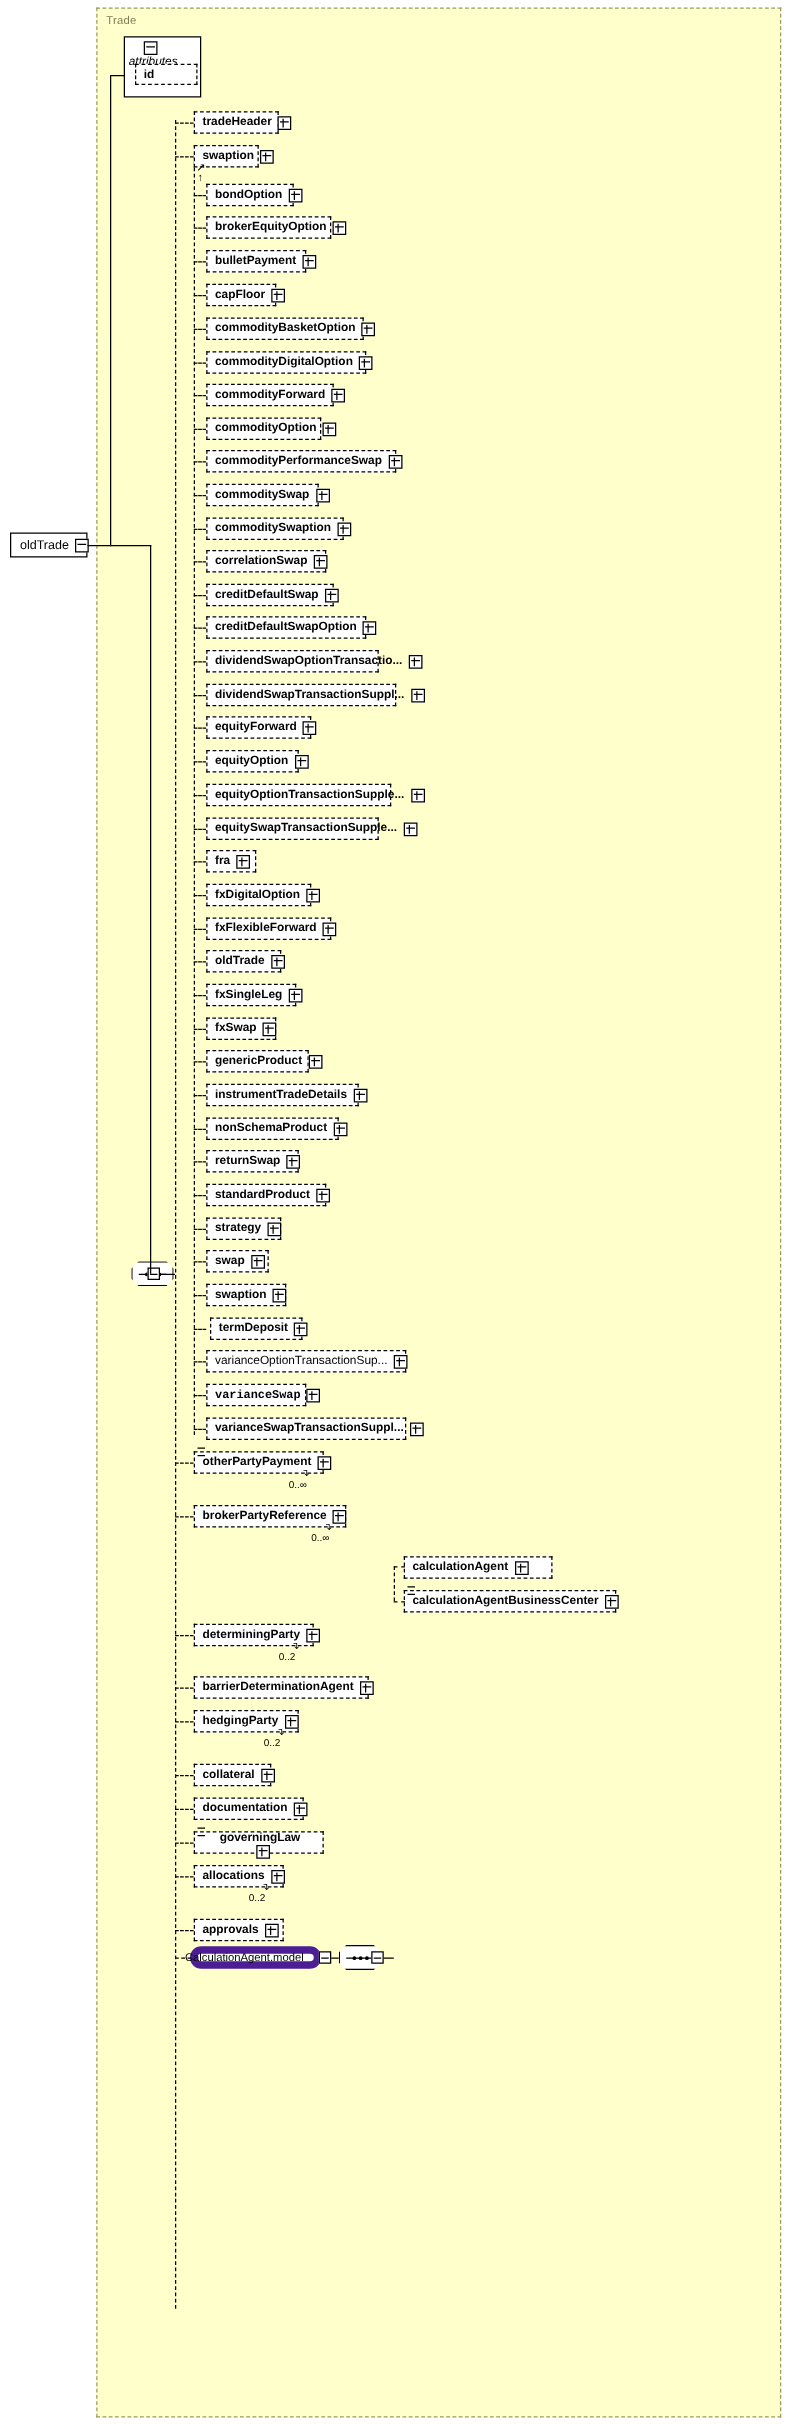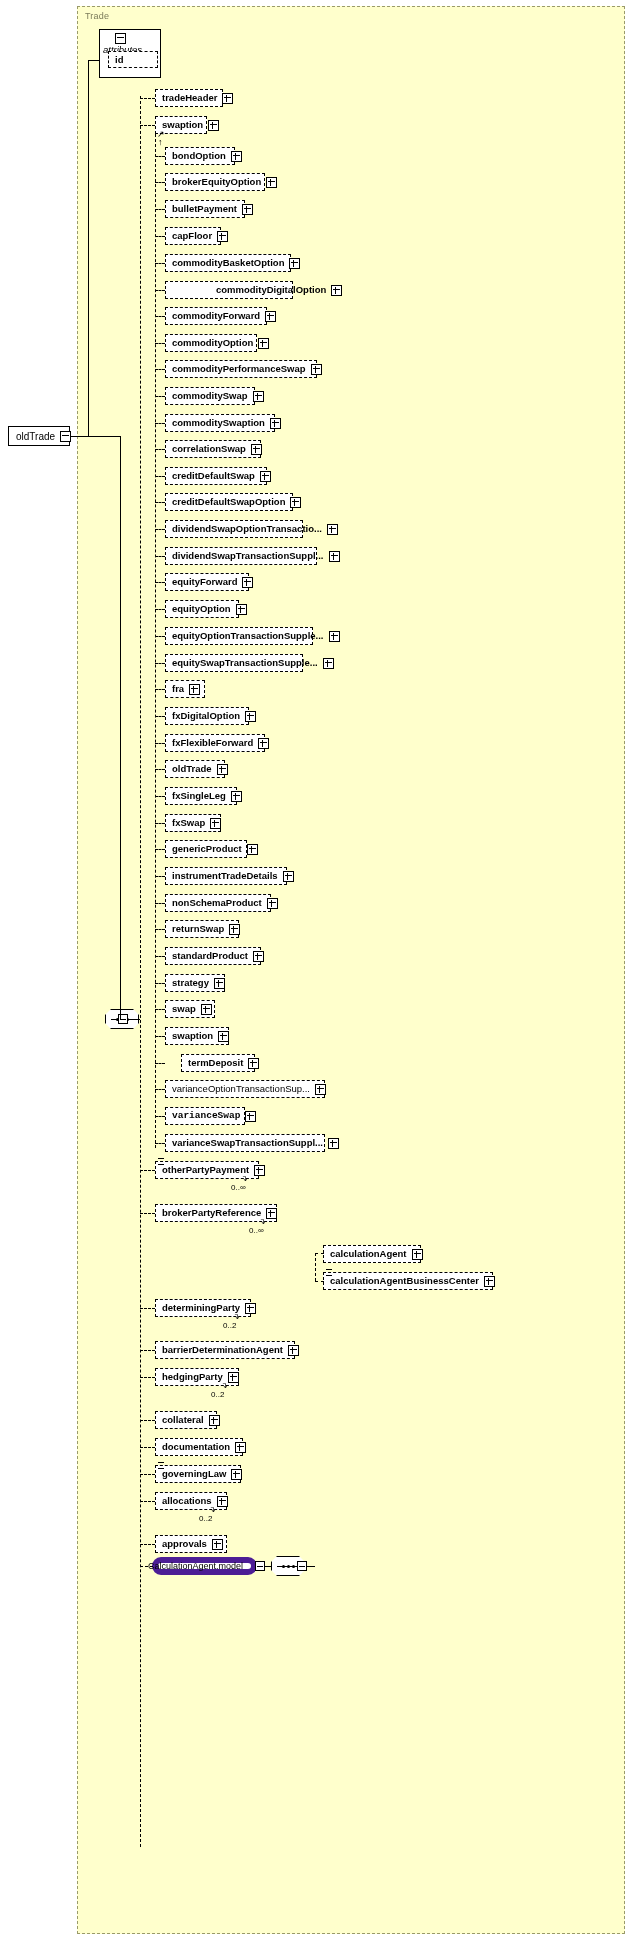--- a/index.html
+++ b/index.html
@@ -258,21 +258,21 @@
       </div>
       <div class="dl h" style="left: 155px; top: 263px; width: 10px;"></div>
       <div class="node dashed" style="left: 165px; top: 254px; width: 126px;">
         <span class="shadow"></span>
         <span class="lbl" style="font-weight: bold;">commodityBasketOption</span>
         <span class="expander plus"></span>
       </div>
       <div class="dl h" style="left: 155px; top: 290px; width: 10px;"></div>
       <div class="node dashed" style="left: 165px; top: 281px; width: 128px;">
         <span class="shadow"></span>
-        <span class="lbl" style="font-weight: bold; margin-left: 44px;">commodityDigitalOption</span>
+        <span class="lbl" style="font-weight: bold;">commodityDigitalOption</span>
         <span class="expander plus"></span>
       </div>
       <div class="dl h" style="left: 155px; top: 316px; width: 10px;"></div>
       <div class="node dashed" style="left: 165px; top: 307px; width: 102px;">
         <span class="shadow"></span>
         <span class="lbl" style="font-weight: bold;">commodityForward</span>
         <span class="expander plus"></span>
       </div>
       <div class="dl h" style="left: 155px; top: 343px; width: 10px;"></div>
       <div class="node dashed" style="left: 165px; top: 334px; width: 92px;">
@@ -430,21 +430,21 @@
         <span class="lbl" style="font-weight: bold;">swap</span>
         <span class="expander plus"></span>
       </div>
       <div class="dl h" style="left: 155px; top: 1036px; width: 10px;"></div>
       <div class="node dashed" style="left: 165px; top: 1027px; width: 64px;">
         <span class="shadow"></span>
         <span class="lbl" style="font-weight: bold;">swaption</span>
         <span class="expander plus"></span>
       </div>
       <div class="dl h" style="left: 155px; top: 1063px; width: 10px;"></div>
-      <div class="node dashed" style="left: 181px; top: 1054px; width: 74px;">
+      <div class="node dashed" style="left: 168px; top: 1054px; width: 74px;">
         <span class="shadow"></span>
         <span class="lbl" style="font-weight: bold;">termDeposit</span>
         <span class="expander plus"></span>
       </div>
       <div class="dl h" style="left: 155px; top: 1089px; width: 10px;"></div>
       <div class="node dashed" style="left: 165px; top: 1080px; width: 160px;">
         <span class="shadow"></span>
         <span class="lbl" style="font-weight: normal;">varianceOptionTransactionSup...</span>
         <span class="expander plus"></span>
       </div>
@@ -505,21 +505,21 @@
         <span class="lbl" style="font-weight: bold;">collateral</span>
         <span class="expander plus"></span>
       </div>
       <div class="dl h" style="left: 140px; top: 1447px; width: 15px;"></div>
       <div class="node dashed" style="left: 155px; top: 1438px; width: 88px;">
         <span class="shadow"></span>
         <span class="lbl" style="font-weight: bold;">documentation</span>
         <span class="expander plus"></span>
       </div>
       <div class="dl h" style="left: 140px; top: 1474px; width: 15px;"></div>
-      <div class="node dashed" style="left: 155px; top: 1465px; width: 86px;">
+      <div class="node dashed" style="left: 155px; top: 1465px; width: 104px; flex-direction: column;">
         <span class="shadow"></span>
         <span class="rep-mark" style="left: 2px; top: -4px;"></span>
         <span class="lbl" style="font-weight: bold;">governingLaw</span>
         <span class="expander plus"></span>
       </div>
       <div class="dl h" style="left: 140px; top: 1501px; width: 15px;"></div>
       <div class="node dashed" style="left: 155px; top: 1492px; width: 72px;">
         <span class="shadow"></span>
         <span class="lbl" style="font-weight: bold;">allocations</span>
         <span class="expander plus"></span>
@@ -549,21 +549,21 @@
     <span class="dots">
         <i></i>
         <i></i>
         <i></i>
       </span>
   </div>
   <div class="edge-exp" style="left:297px; top:1561px;"></div>
   <div class="ln h" style="left:307px; top:1566px; width:8px;"></div>
   <div class="dl v" style="left:315px; top:1253px; height:28px;"></div>
 
-  <div class="node dashed" style="left:323px; top:1245px; width:98px;">
+  <div class="node dashed" style="left:323px; top:1245px; width:119px;">
     <span class="shadow"></span>
     <span class="lbl" style="font-weight:bold;">calculationAgent</span>
     <span class="expander plus"></span>
   </div>
   <div class="node dashed" style="left:323px; top:1272px; width:170px;">
     <span class="shadow"></span>
     <span class="rep-mark" style="left:2px; top:-4px;"></span>
     <span class="lbl" style="font-weight:bold;">calculationAgentBusinessCenter</span>
     <span class="expander plus"></span>
   </div>

